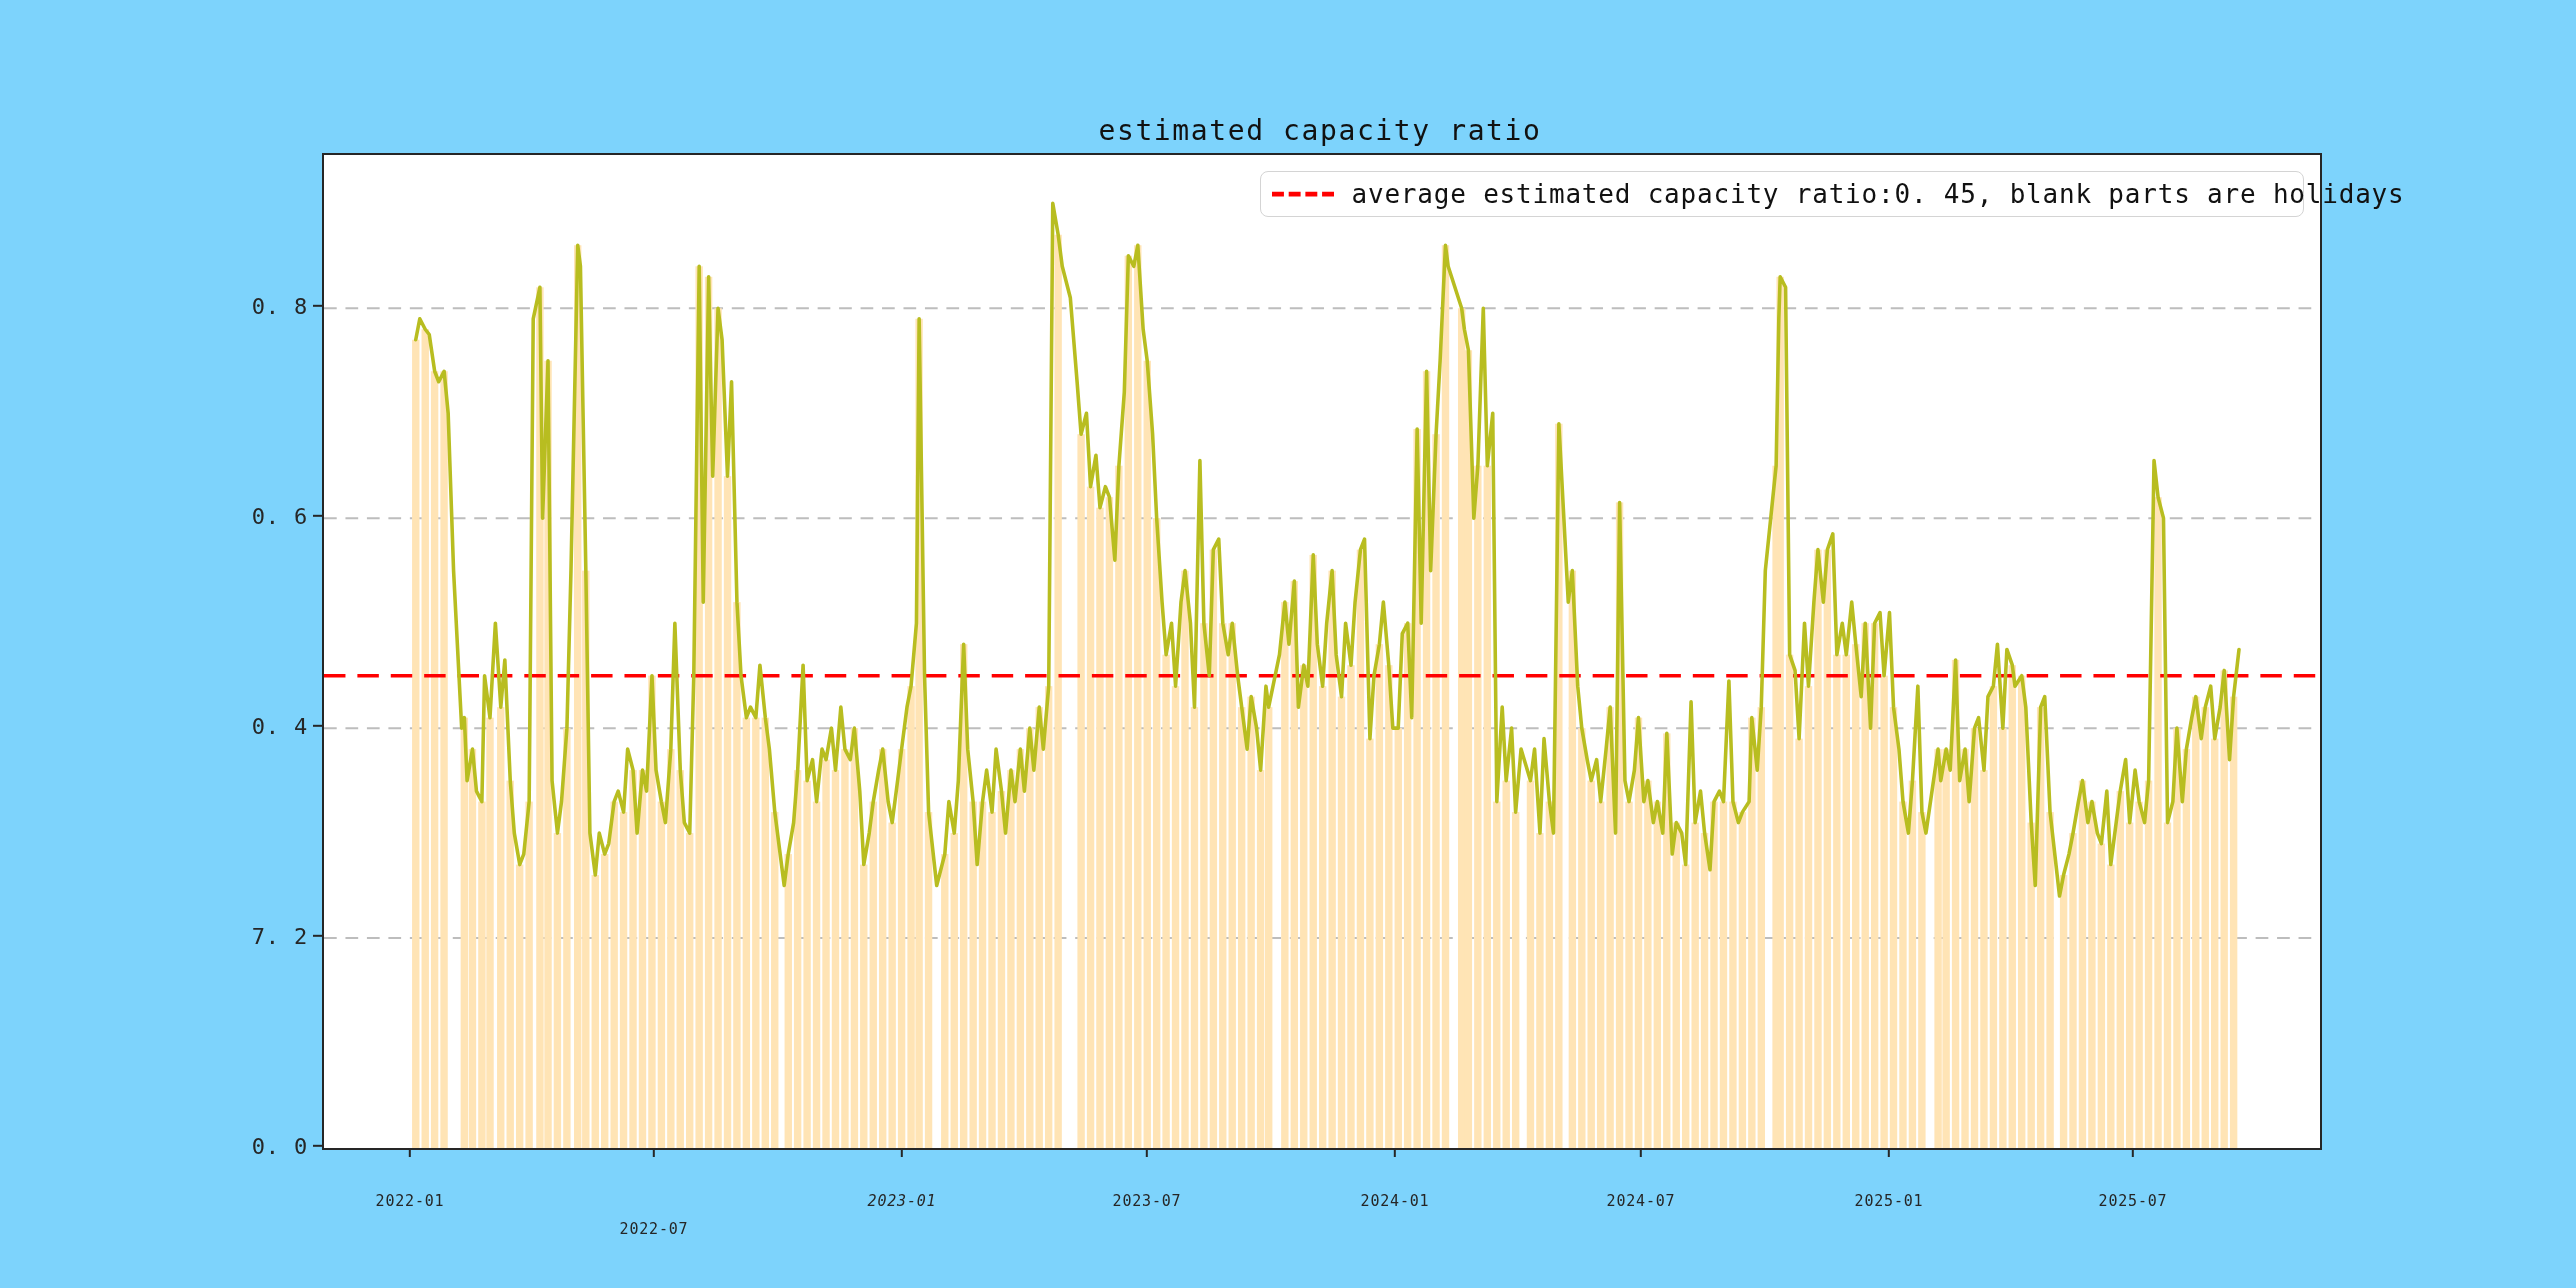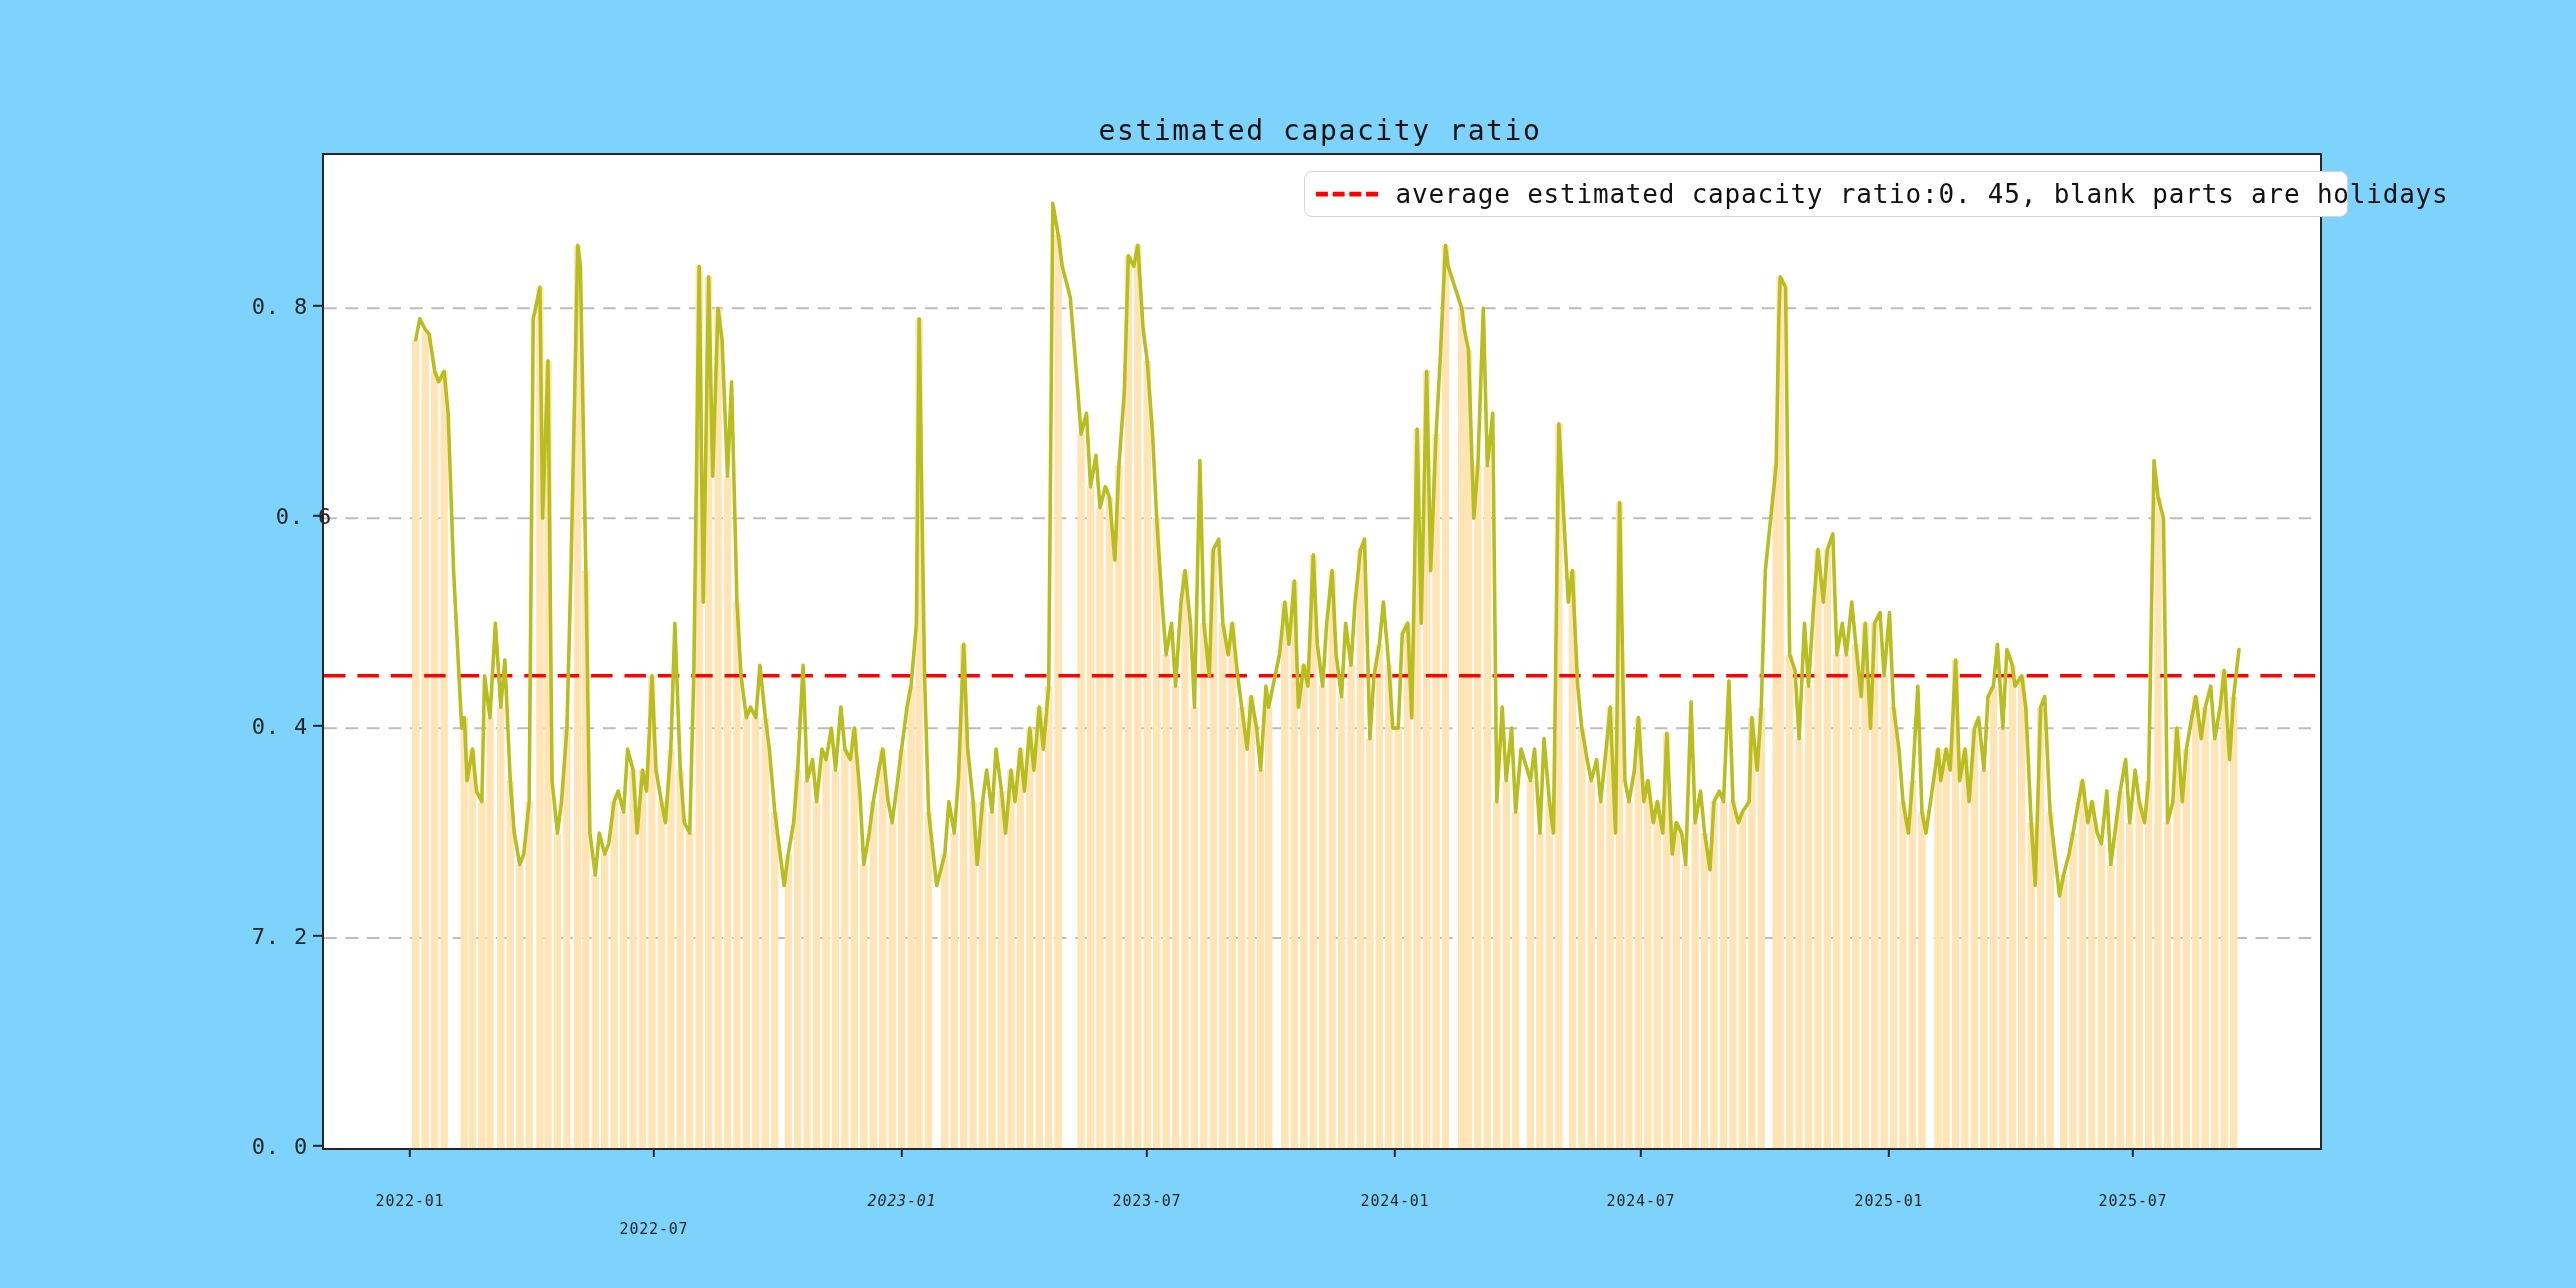--- a/index.html
+++ b/index.html
@@ -1,21 +1,21 @@
 <!DOCTYPE html>
 <html style="font-size:12.7px"><head>
 <meta charset="utf-8">
 <style>
   html,body{margin:0;padding:0;background:#ffffff;}
   body{width:2576px;height:1288px;font-family:"DejaVu Sans Mono","Liberation Mono",monospace;color:#1a1a1a;}
   #figure{position:relative;width:2576px;height:1288px;background:#7dd3fc;overflow:hidden;padding-left:17px;}
   #chart-title{position:absolute;left:322px;top:114px;width:1996px;text-align:center;font-size:28px;letter-spacing:1.6px;color:#111;}
   #plot-area{position:absolute;left:322px;top:153px;width:1996px;height:993px;border:2.4px solid #262626;box-sizing:content-box;background:#fff;}
   #plot-svg{position:absolute;left:0;top:0;width:100%;height:100%;display:block;}
-  #legend-box{position:absolute;left:1304px;top:171px;width:1044px;height:46px;background:#ffffff;border:1.6px solid #d4d4d4;border-radius:8px;display:flex;align-items:center;box-sizing:border-box;padding-left:11px;z-index:5;}
+  #legend-box{position:absolute;left:1260px;top:171px;width:1044px;height:46px;background:#ffffff;border:1.6px solid #d4d4d4;border-radius:8px;display:flex;align-items:center;box-sizing:border-box;padding-left:11px;z-index:5;}
   #legend-box .marker{flex:0 0 auto;margin-right:17.5px;}
   #legend-label{font-size:26px;letter-spacing:0.8px;white-space:nowrap;color:#111;}
   .y-tick-label{position:absolute;left:0;width:308px;text-align:right;font-size:22px;color:#262626;transform:translateY(-50%);letter-spacing:0.8px;}
   .x-tick-label{position:absolute;top:1192px;font-size:15px;color:#262626;transform:translateX(-50%);letter-spacing:0.8px;white-space:nowrap;}
   .y-tick-mark{position:absolute;width:8.7px;height:2.4px;background:#262626;left:313px;transform:translateY(-50%);}
   .x-tick-mark{position:absolute;width:2.4px;height:8.7px;background:#262626;top:1148px;transform:translateX(-50%);}
 </style>
 </head>
 <body>
 
@@ -227,21 +227,21 @@
     <span id="legend-label">average estimated capacity ratio:0. 45, blank parts are holidays</span>
   </div>
 
   <div id="y-axis-labels">
       <span class="y-tick-label" style="top: 1146px;">0. 0</span>
       <span class="y-tick-mark" style="top: 1146px;"></span>
       <span class="y-tick-label" style="top: 936px;">7. 2</span>
       <span class="y-tick-mark" style="top: 936px;"></span>
       <span class="y-tick-label" style="top: 726px;">0. 4</span>
       <span class="y-tick-mark" style="top: 726px;"></span>
-      <span class="y-tick-label" style="top: 516px; margin-left: 24px;">0. 6</span>
+      <span class="y-tick-label" style="top: 516px;">0. 6</span>
       <span class="y-tick-mark" style="top: 516px;"></span>
       <span class="y-tick-label" style="top: 306px;">0. 8</span>
       <span class="y-tick-mark" style="top: 306px;"></span>
     </div>
   <div id="x-axis-labels">
       <span class="x-tick-label" style="left: 410px;">2022-01</span>
       <span class="x-tick-mark" style="left: 410px;"></span>
       <span class="x-tick-label" style="left: 654px; margin-top: 28px;">2022-07</span>
       <span class="x-tick-mark" style="left: 654px;"></span>
       <span class="x-tick-label" style="left: 902px; font-style: italic;">2023-01</span>

